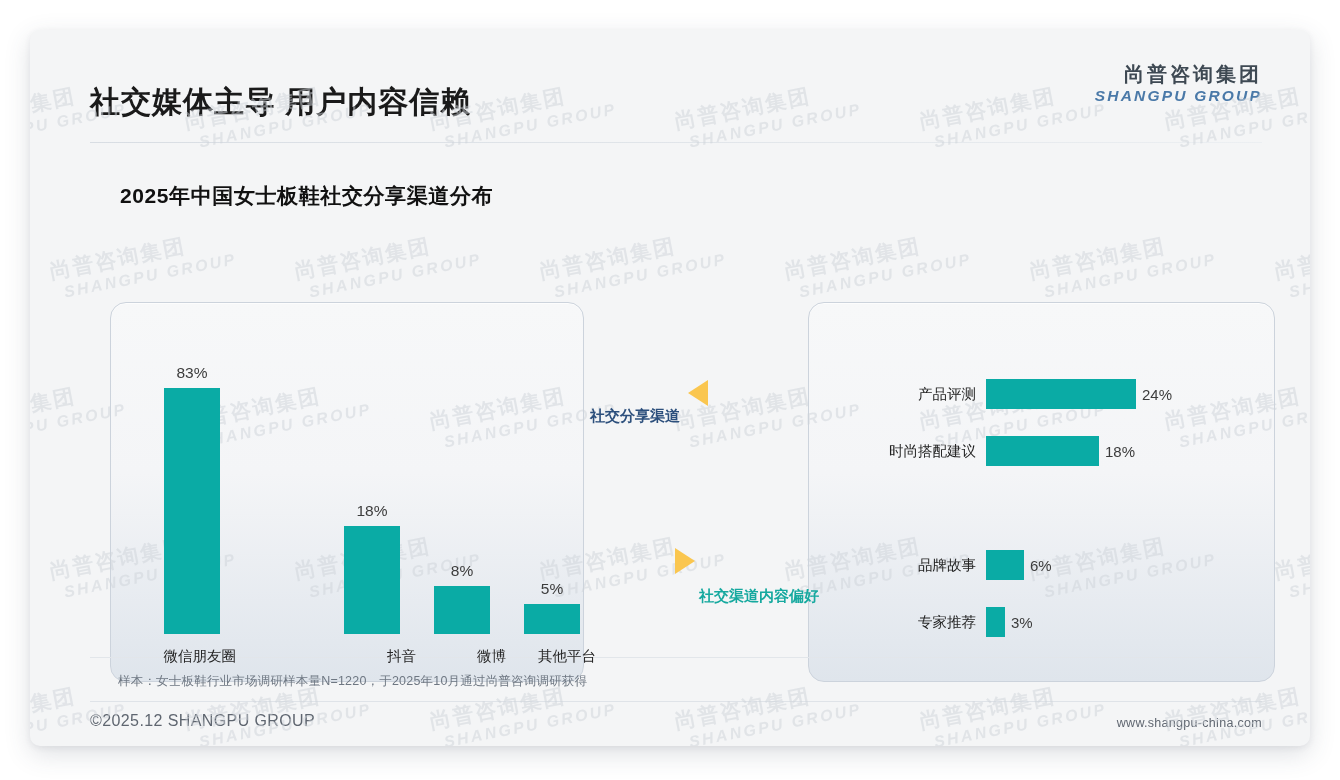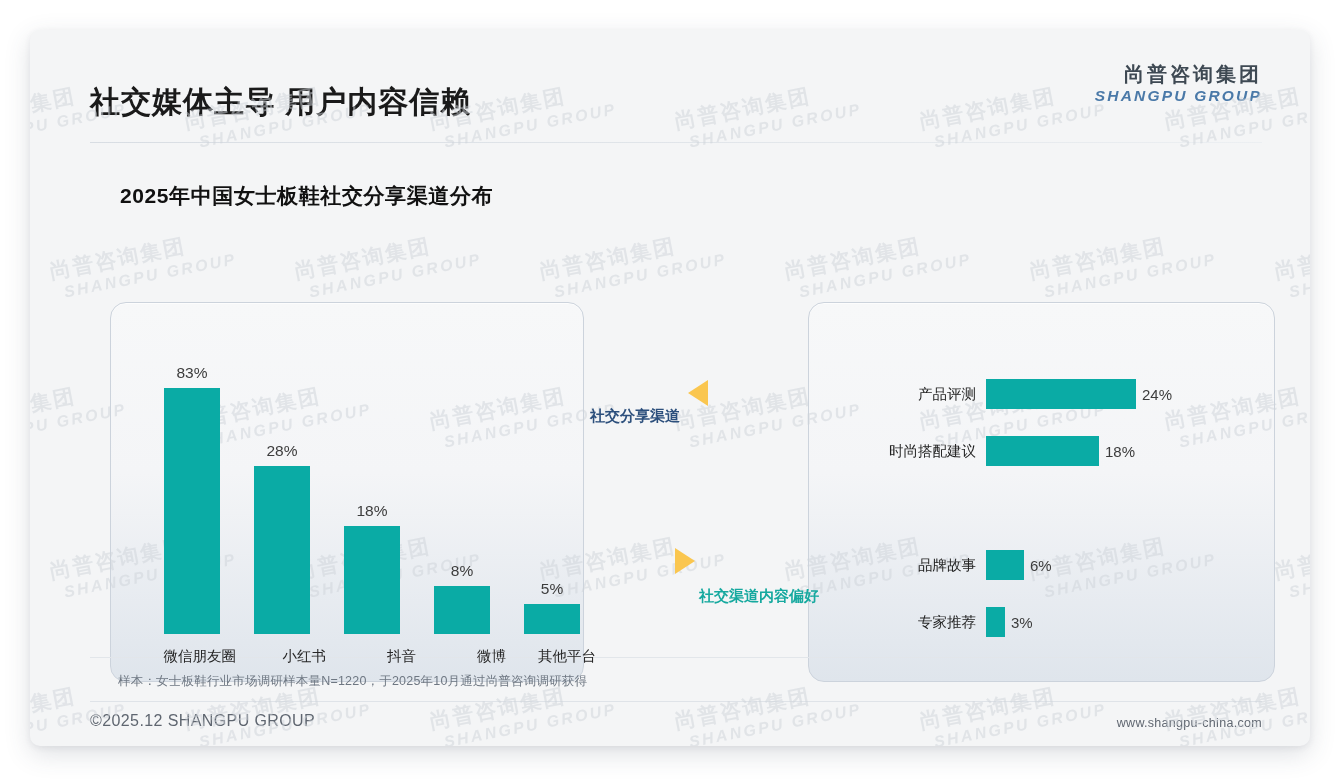--- a/index.html
+++ b/index.html
@@ -378,25 +378,20 @@
 
     <div class="panel left"></div>
     <div class="panel right"></div>
 
     <div class="vbars" id="vbars">
         <div class="vbar-col" style="left: 46px; height: 246px;">
           <div class="vbar-fill" style="height: 246px; background: rgb(10, 171, 165);"></div>
           <div class="vbar-val" style="bottom: 252px;">83%</div>
           <div class="vbar-cat">微信朋友圈</div>
         </div>
-        <div class="vbar-col" style="left: 136px; height: 168px;">
-          <div class="vbar-fill" style="height: 168px; background: rgb(10, 171, 165);"></div>
-          <div class="vbar-val" style="bottom: 174px;">28%</div>
-          <div class="vbar-cat">小红书</div>
-        </div>
         <div class="vbar-col" style="left: 226px; height: 108px;">
           <div class="vbar-fill" style="height: 108px; background: rgb(10, 171, 165);"></div>
           <div class="vbar-val" style="bottom: 114px;">18%</div>
           <div class="vbar-cat">抖音</div>
         </div>
         <div class="vbar-col" style="left: 316px; height: 48px;">
           <div class="vbar-fill" style="height: 48px; background: rgb(10, 171, 165);"></div>
           <div class="vbar-val" style="bottom: 54px;">8%</div>
           <div class="vbar-cat">微博</div>
         </div>

